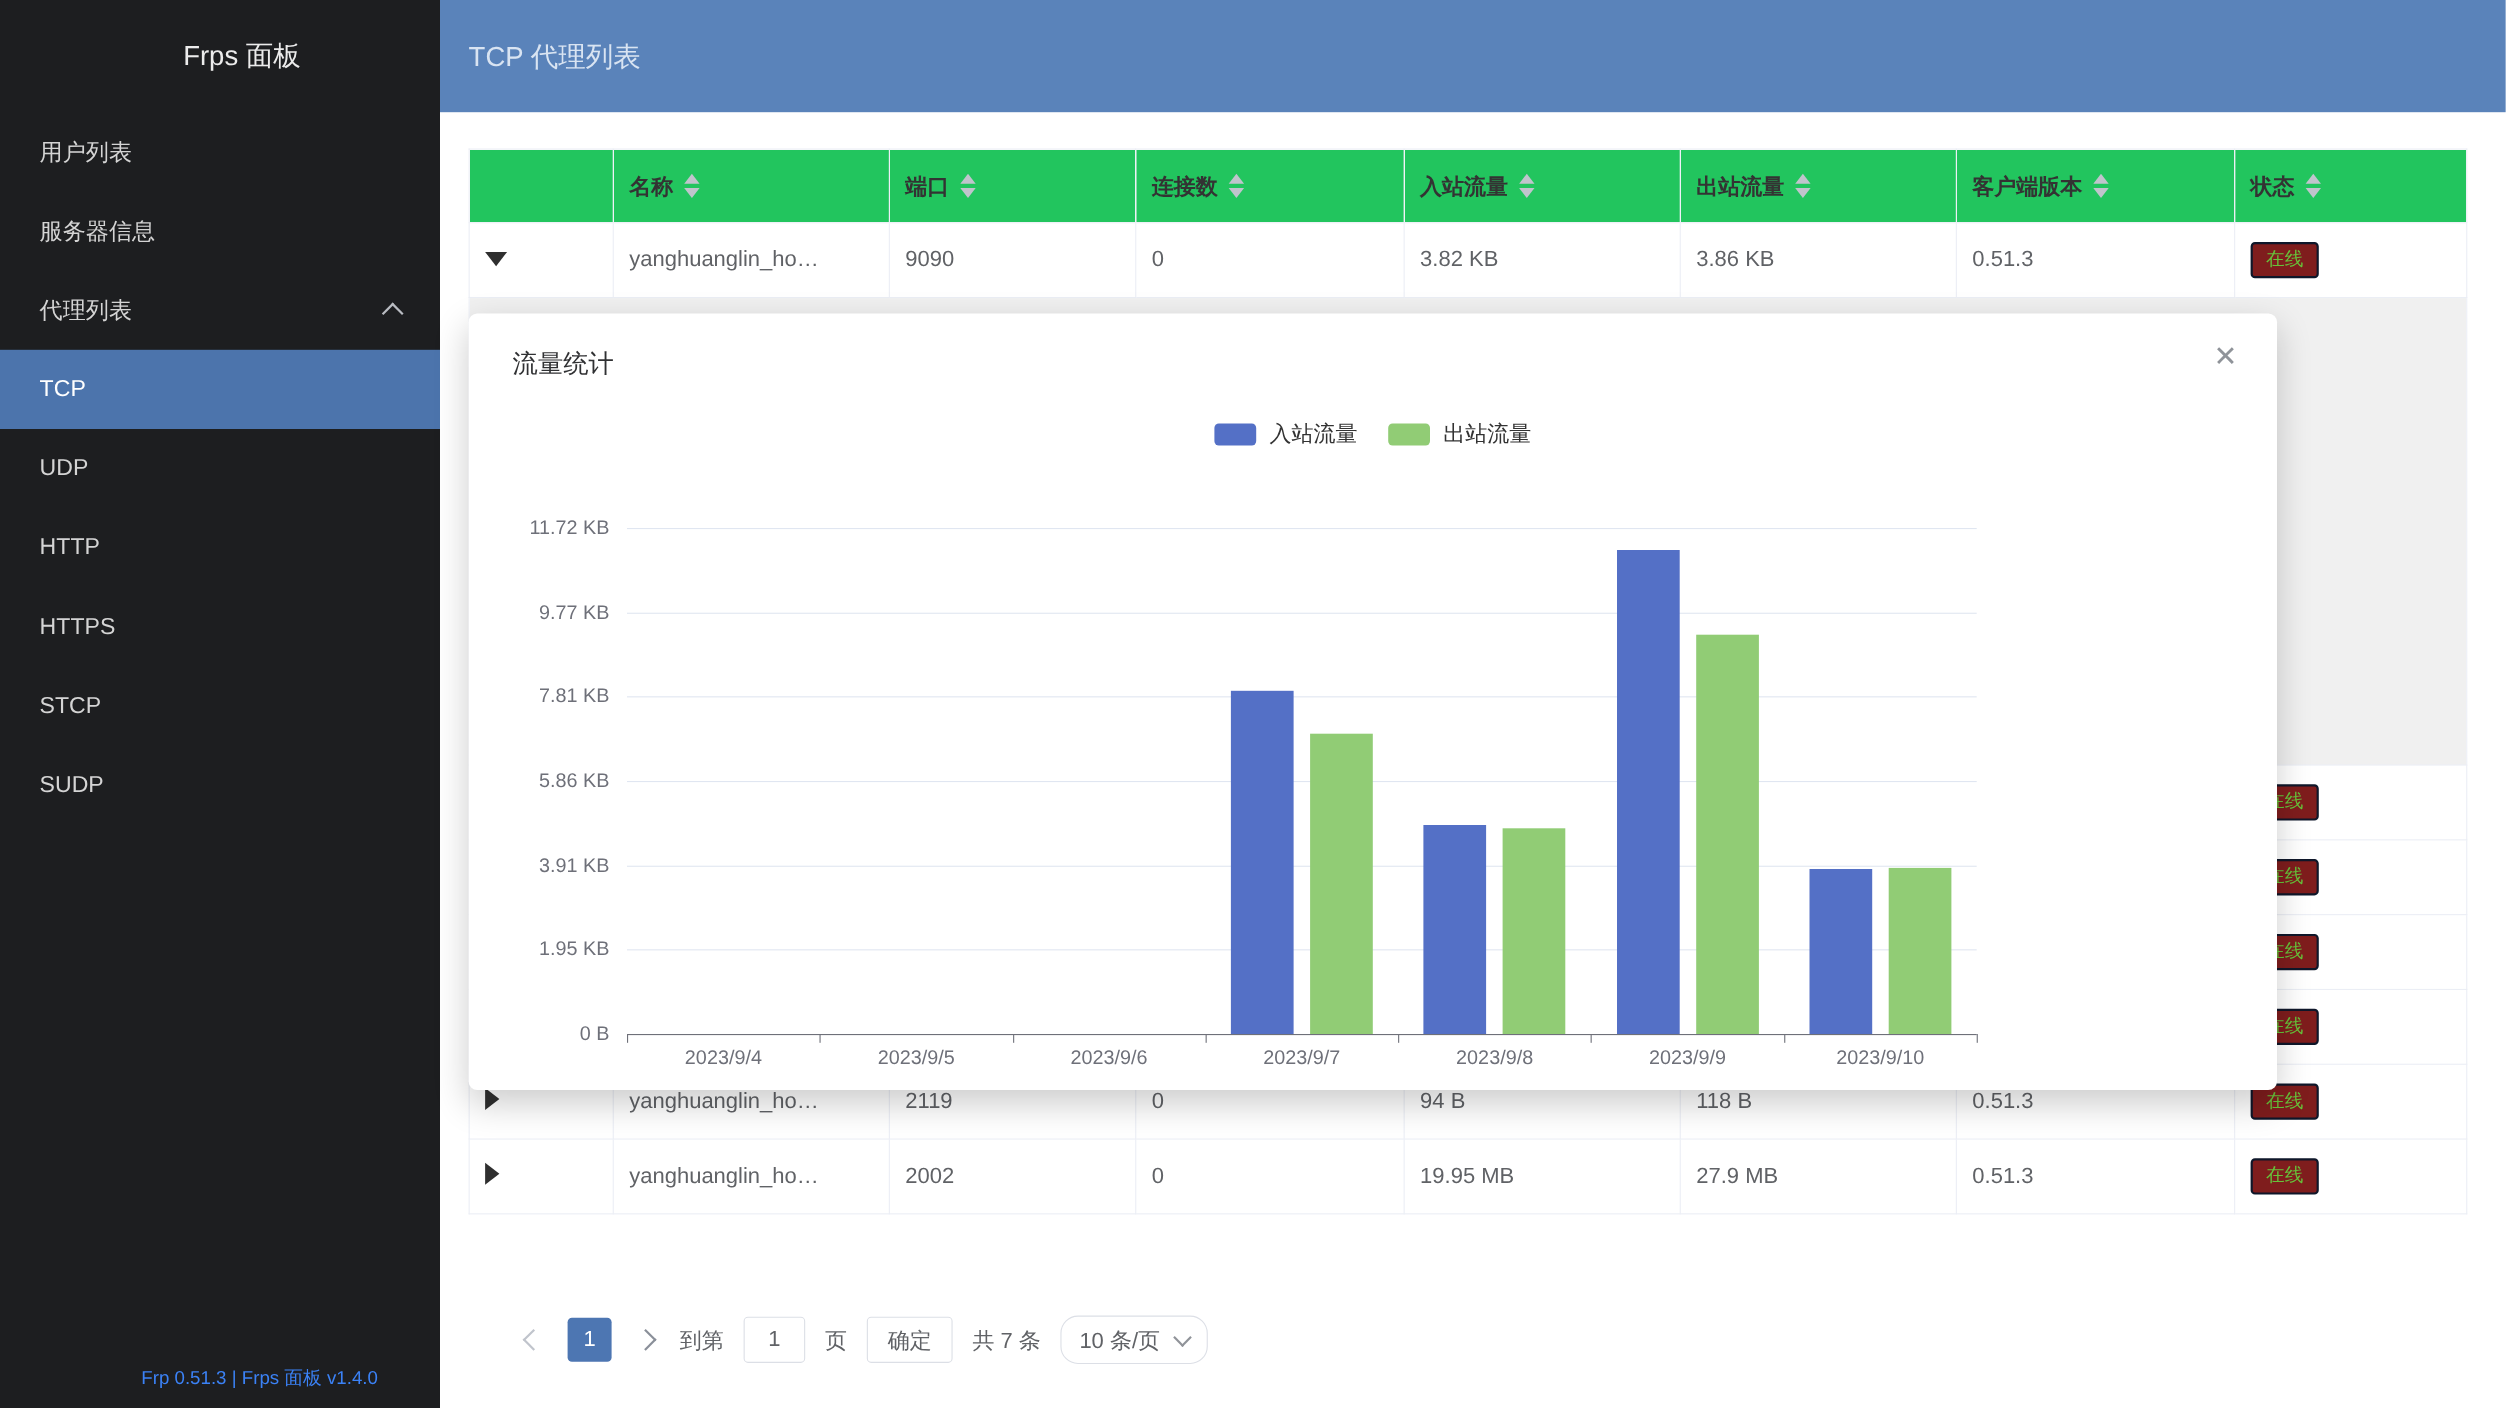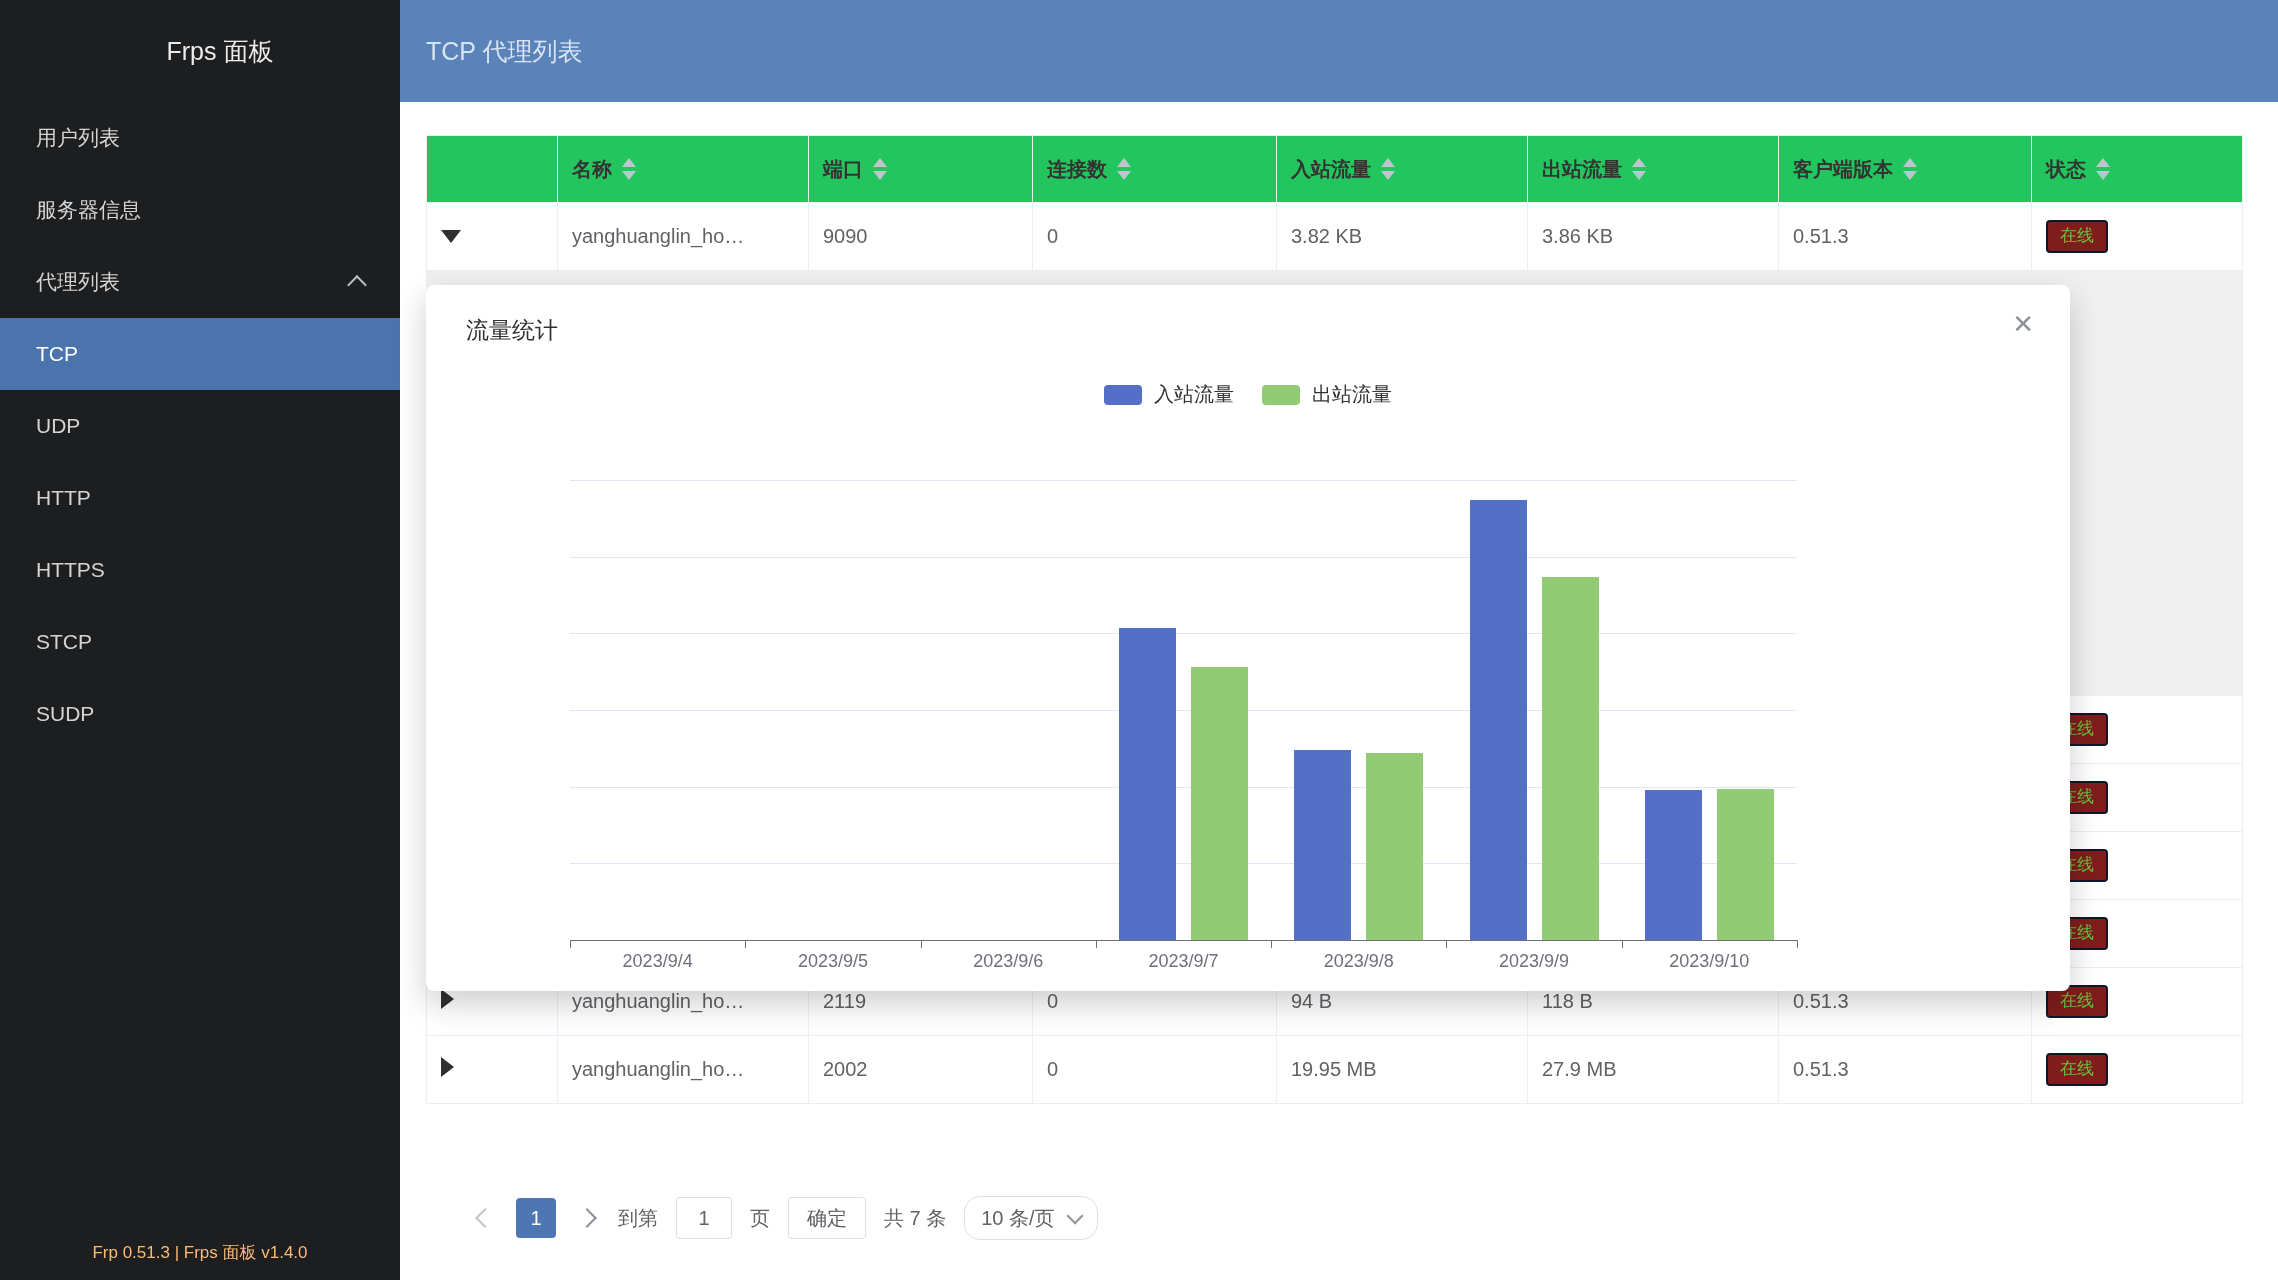--- a/index.html
+++ b/index.html
@@ -5,21 +5,21 @@
   html,body{margin:0;padding:0;width:2278px;height:1280px;overflow:hidden;
     font-family:"Liberation Sans","DejaVu Sans",sans-serif;background:#fff;}
   .page{display:flex;width:2278px;height:1280px;}
 
   
   .sidebar{width:400px;min-width:400px;background:#1d1e20;position:relative;}
   .sidebar-title{height:102px;line-height:102px;text-align:center;color:#ececec;font-size:25px;padding-left:40px;}
   .menu-item{height:72px;padding:0 36px;font-size:21px;color:#d4d4d4;display:flex;
     align-items:center;justify-content:space-between;cursor:pointer;}
   .menu-item.active{background:#4c74ac;color:#ffffff;}
-  .sidebar-footer{position:absolute;bottom:16px;width:100%;text-align:center;color:#fdba74;font-size:17px;}
+  .sidebar-footer{position:absolute;bottom:16px;width:100%;text-align:center;color:#3b82f6;font-size:17px;padding-left:36px;}
 
   
   .chev{width:12px;height:12px;border-style:solid;border-color:#b9bcc2;border-width:0 2px 2px 0;display:inline-block;}
   .chev.up{transform:rotate(225deg);margin-top:6px;}
   .chev.down{transform:rotate(45deg);margin-top:-4px;}
   .chev.left{transform:rotate(135deg);border-color:#c0c4cc;}
   .chev.right{transform:rotate(-45deg);border-color:#8a8f99;}
 
   
   .main{flex:1;position:relative;background:#fff;}
@@ -314,20 +314,29 @@
     <div class="legend" id="legend">
         <div class="legend-item">
           <span class="legend-marker" style="background: rgb(84, 112, 198);"></span>
           <span>入站流量</span>
         </div>
         <div class="legend-item">
           <span class="legend-marker" style="background: rgb(145, 204, 117);"></span>
           <span>出站流量</span>
         </div>
       </div>
+    <div class="ylabels" id="ylabels">
+        <div class="ylabel" style="top: 0px;">11.72 KB</div>
+        <div class="ylabel" style="top: 76.6667px;">9.77 KB</div>
+        <div class="ylabel" style="top: 153.333px;">7.81 KB</div>
+        <div class="ylabel" style="top: 230px;">5.86 KB</div>
+        <div class="ylabel" style="top: 306.667px;">3.91 KB</div>
+        <div class="ylabel" style="top: 383.333px;">1.95 KB</div>
+        <div class="ylabel" style="top: 460px;">0 B</div>
+      </div>
     <div class="plot" id="plot">
         <div class="gridline" style="top: 0%;"></div>
         <div class="gridline" style="top: 16.6667%;"></div>
         <div class="gridline" style="top: 33.3333%;"></div>
         <div class="gridline" style="top: 50%;"></div>
         <div class="gridline" style="top: 66.6667%;"></div>
         <div class="gridline" style="top: 83.3333%;"></div>
         <div class="axis-x"></div>
         <div class="tick" style="left: 0%;"></div>
         <div class="tick" style="left: 14.2857%;"></div>

